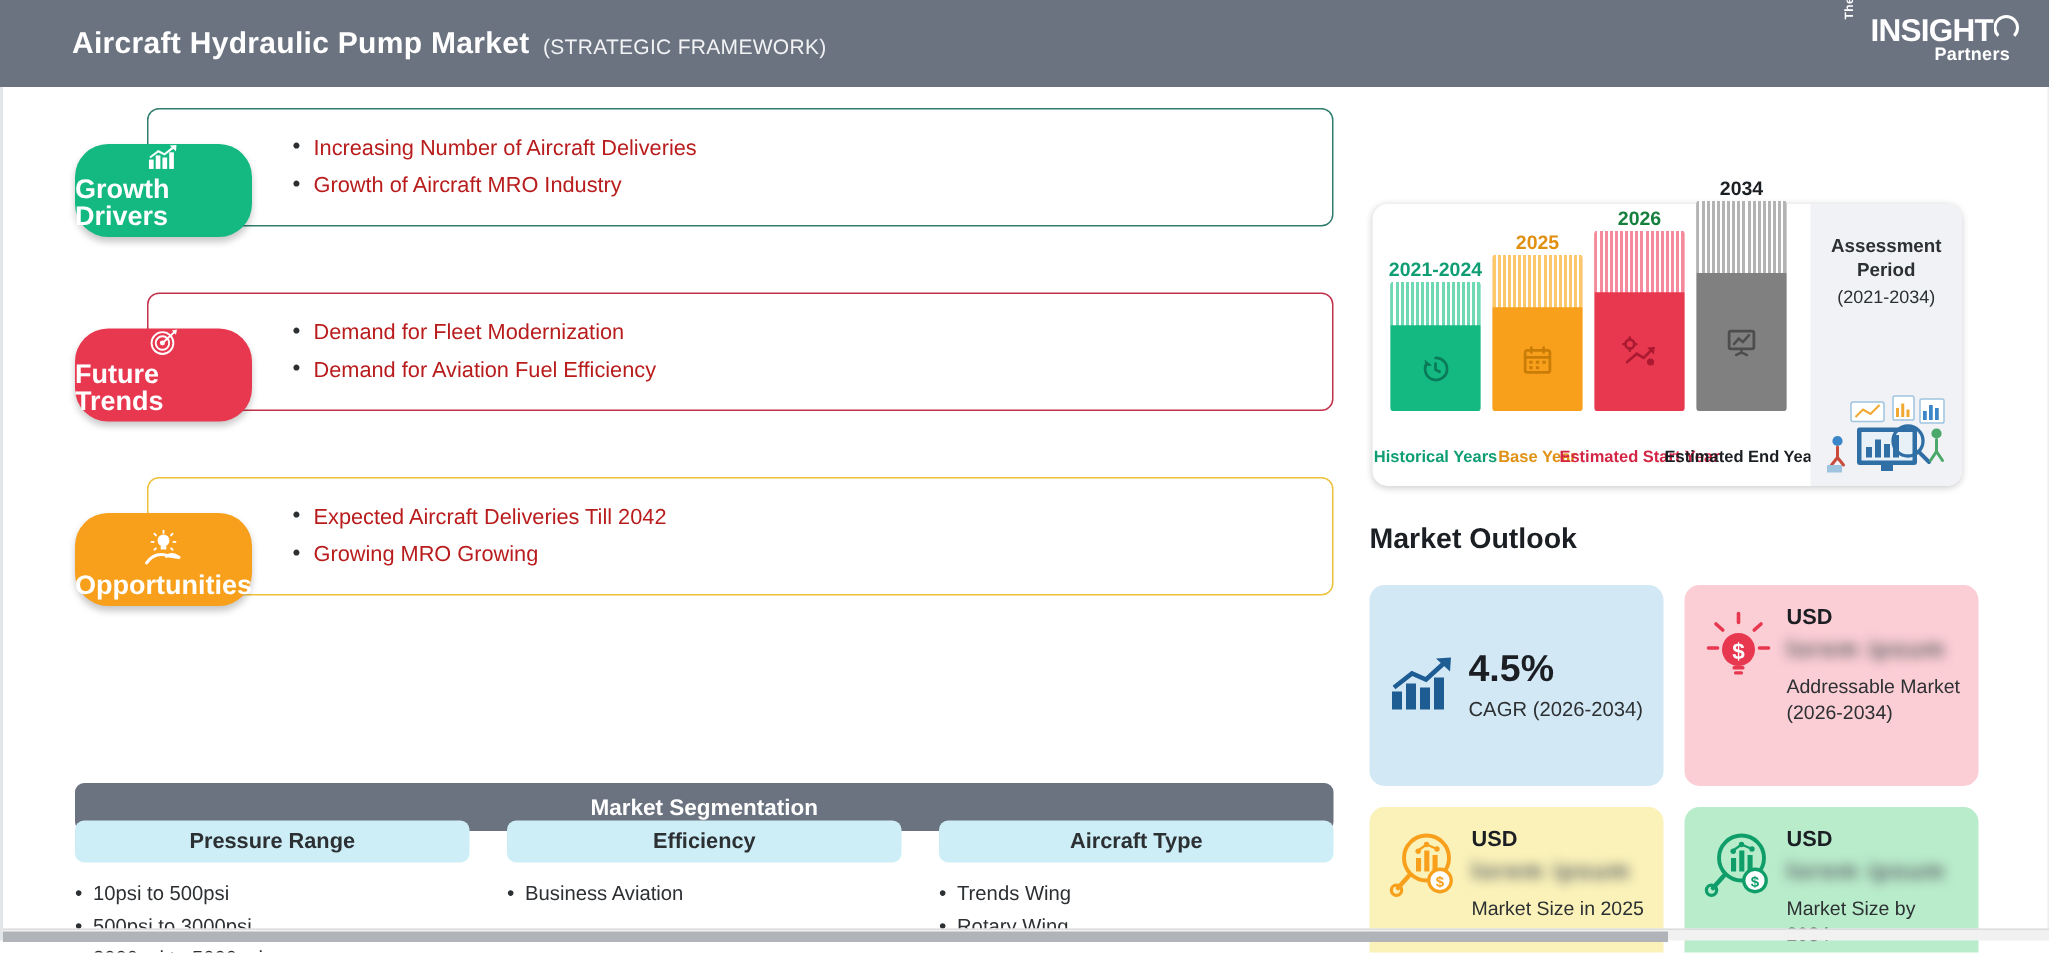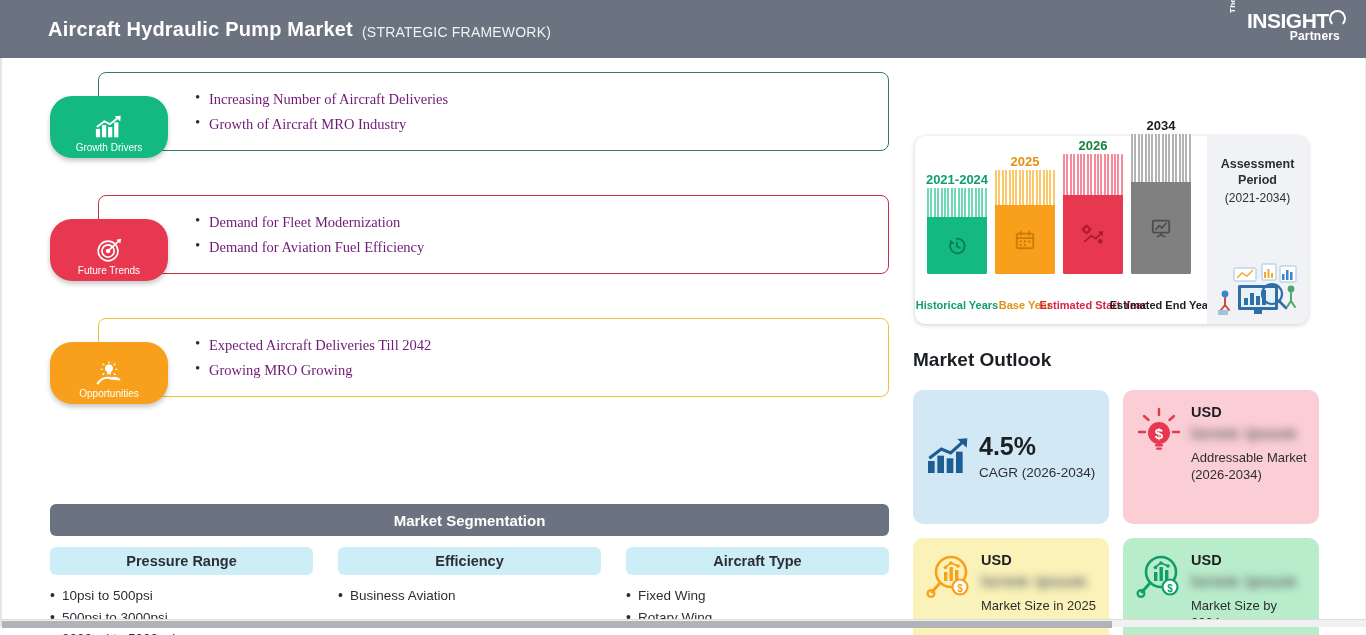--- a/index.html
+++ b/index.html
@@ -71,44 +71,44 @@
   .drv-box {
     position: absolute; left: 96px; width: 791px;
     border: 1.4px solid #2f7d6e; border-radius: 8px; background: #fff;
   }
   .drv-box.red   { border-color: #c33149; }
   .drv-box.amber { border-color: #edc13b; }
   .drv-list {
     padding: 14px 0 14px 96px;
   }
   .drv-li {
-    font-size: 14.5px; color: #701a75; line-height: 1; padding: 5px 0;
-    position: relative; padding-left: 14px; font-family: Liberation Serif, serif;
+    font-size: 14.5px; color: #b91c1c; line-height: 1; padding: 5px 0;
+    position: relative; padding-left: 14px;
   }
   .drv-li::before {
     content: "\2022"; position: absolute; left: 0; top: 3px;
     font-size: 15px; color: #2c3033;
   }
   .badge {
     position: absolute; left: 48px; width: 118px; height: 62px;
     border-radius: 22px; color: #fff;
     display: flex; flex-direction: column; align-items: center;
     justify-content: flex-end; padding-bottom: 5px;
     box-shadow: 0 3px 5px rgba(0,0,0,.22);
     z-index: 4;
   }
   .badge.green { background: #14b981; }
   .badge.red   { background: #e8384f; }
   .badge.amber { background: #f8a01c; }
-  .badge-label { font-size: 10px; font-weight: normal; line-height: 1; }
+  .badge-label { font-size: 18px; font-weight: bold; line-height: 1; }
   .badge-icon { width: 30px; height: 26px; margin-bottom: 3px; }
 
   
   .seg-bar {
-    position: absolute; left: 48px; top: 446px; width: 839px; height: 32px;
+    position: absolute; left: 48px; top: 464px; width: 839px; height: 32px;
     background: #6b7280; border-radius: 6px;
     display: flex; align-items: center; justify-content: center;
   }
   .seg-bar-title { color: #fff; font-size: 15px; font-weight: bold; }
   .seg-cols {
     position: absolute; left: 48px; top: 489px; width: 839px; height: 100px;
     display: flex; gap: 25px;
   }
   .seg-col { width: 263px; }
   .seg-head {
@@ -291,21 +291,21 @@
       </div>
       <div class="seg-col">
         <div class="seg-head">Efficiency</div>
         <div class="seg-items">
           <div class="seg-li">Business Aviation</div>
         </div>
       </div>
       <div class="seg-col">
         <div class="seg-head">Aircraft Type</div>
         <div class="seg-items">
-          <div class="seg-li">Fixed Wing</div>
+          <div class="seg-li">Trends Wing</div>
           <div class="seg-li">Rotary Wing</div>
         </div>
       </div>
     </div>
 
     <div class="assess">
       <div class="assess-bars">
 
         <div class="abar" style="left:12px;">
           <div class="abar-year" style="bottom:125px; color:#0f9e74;text-align:right;">2021-2024</div>

